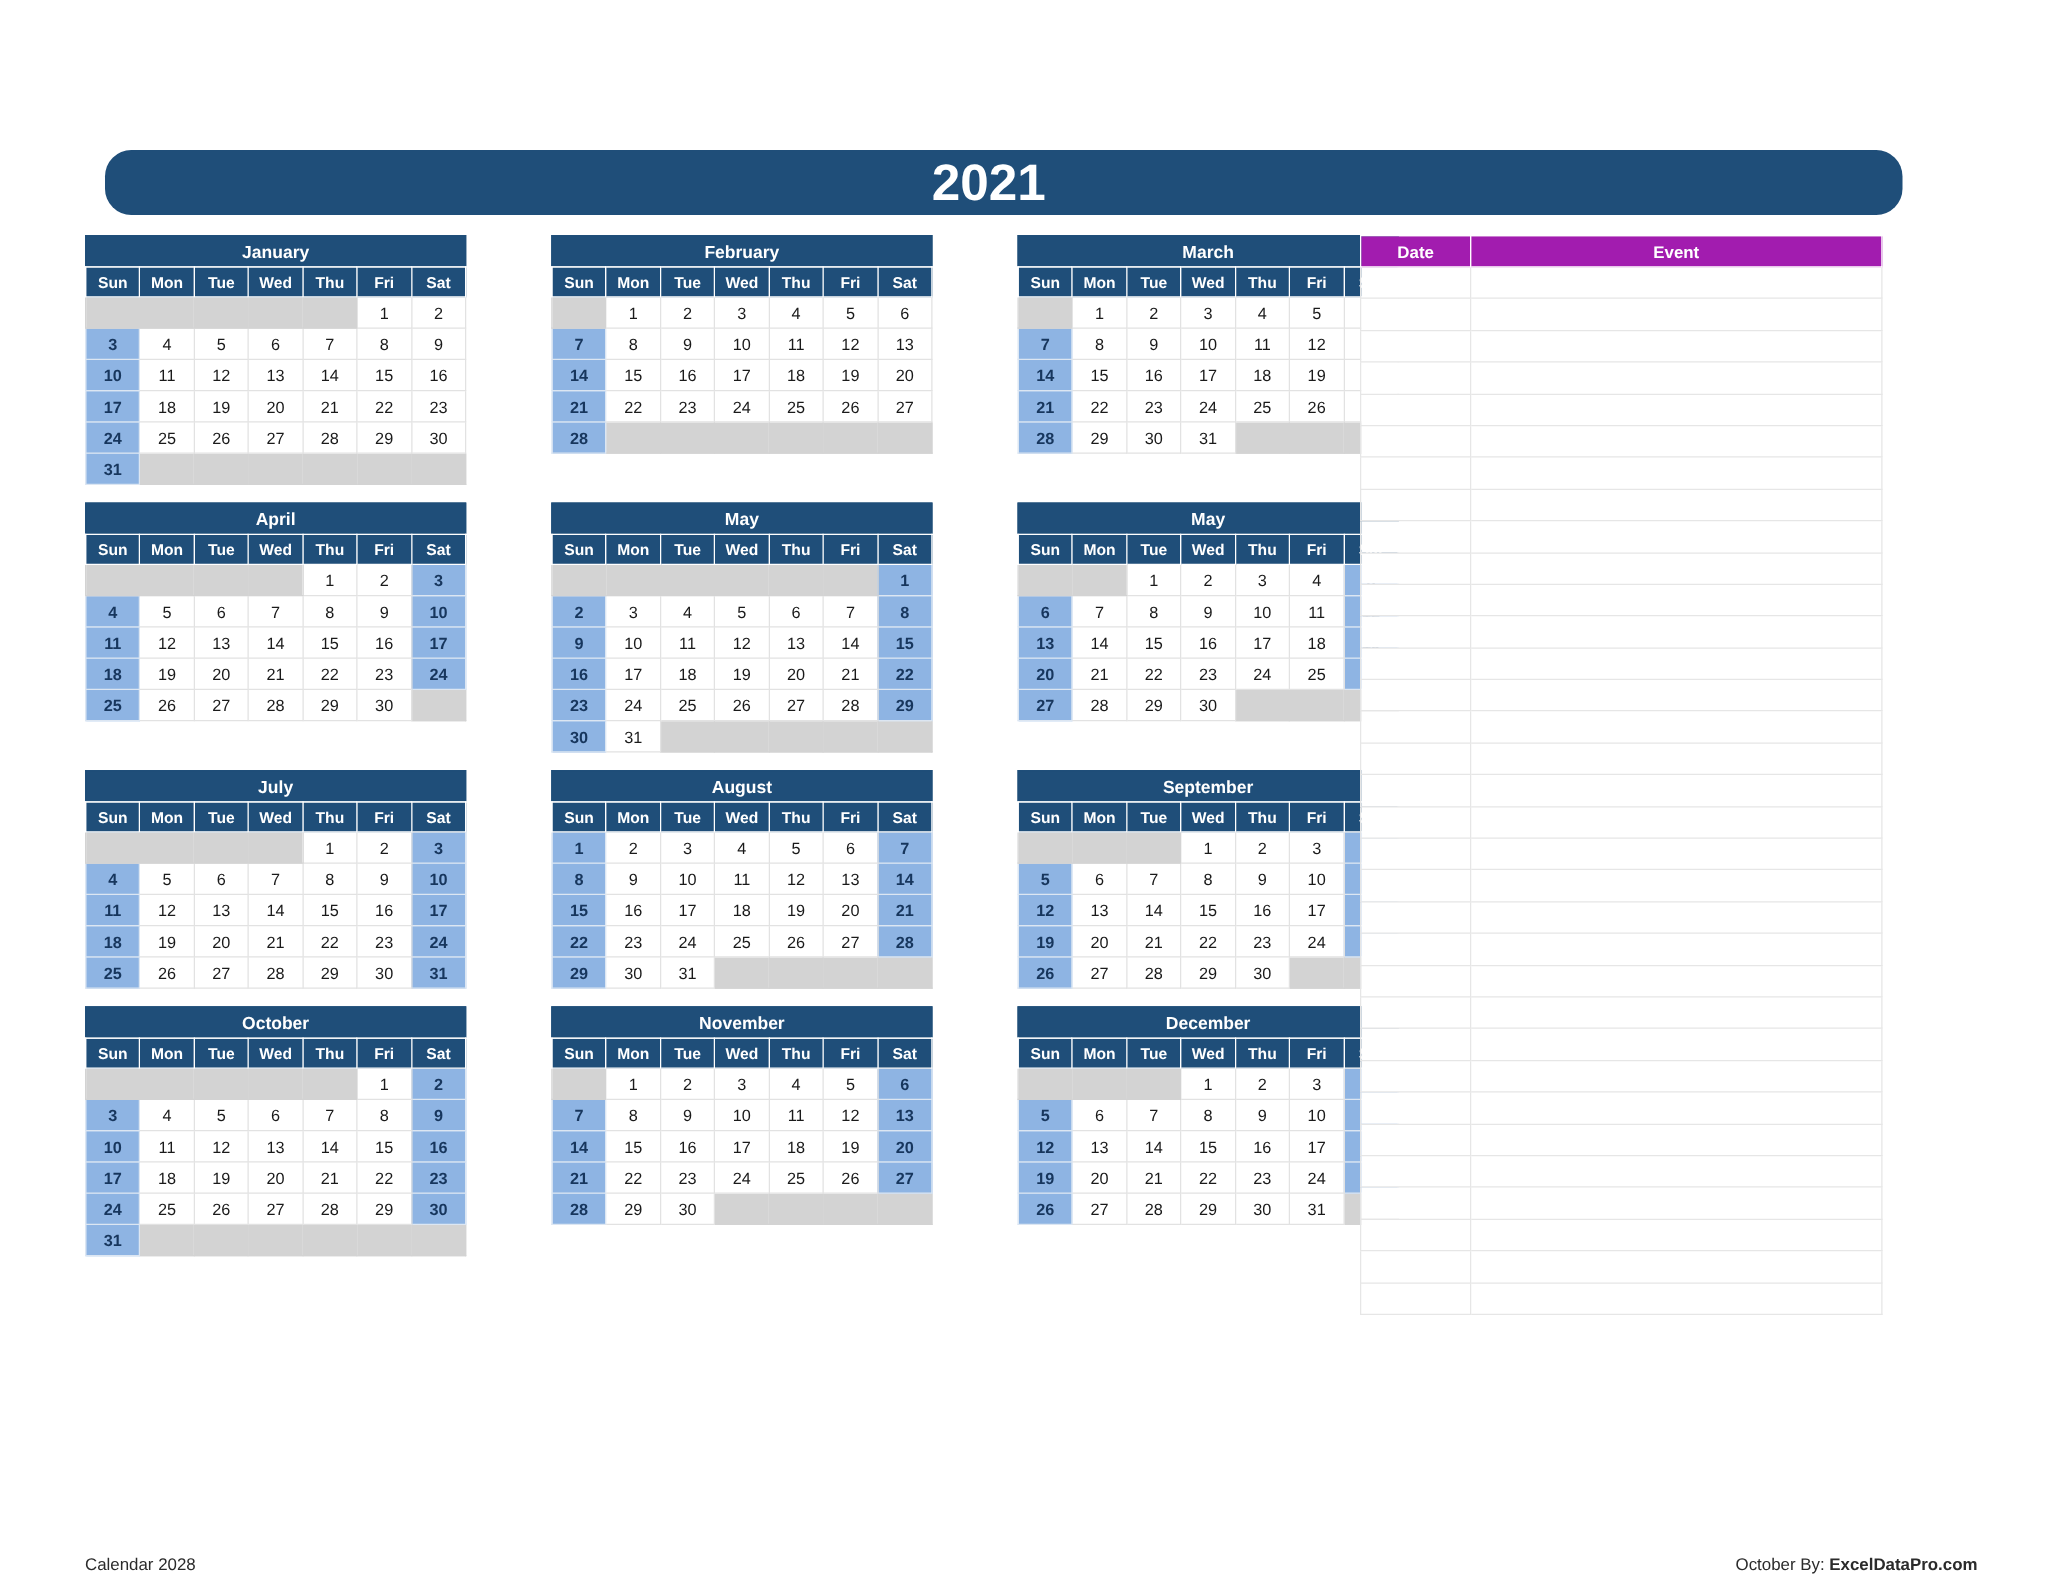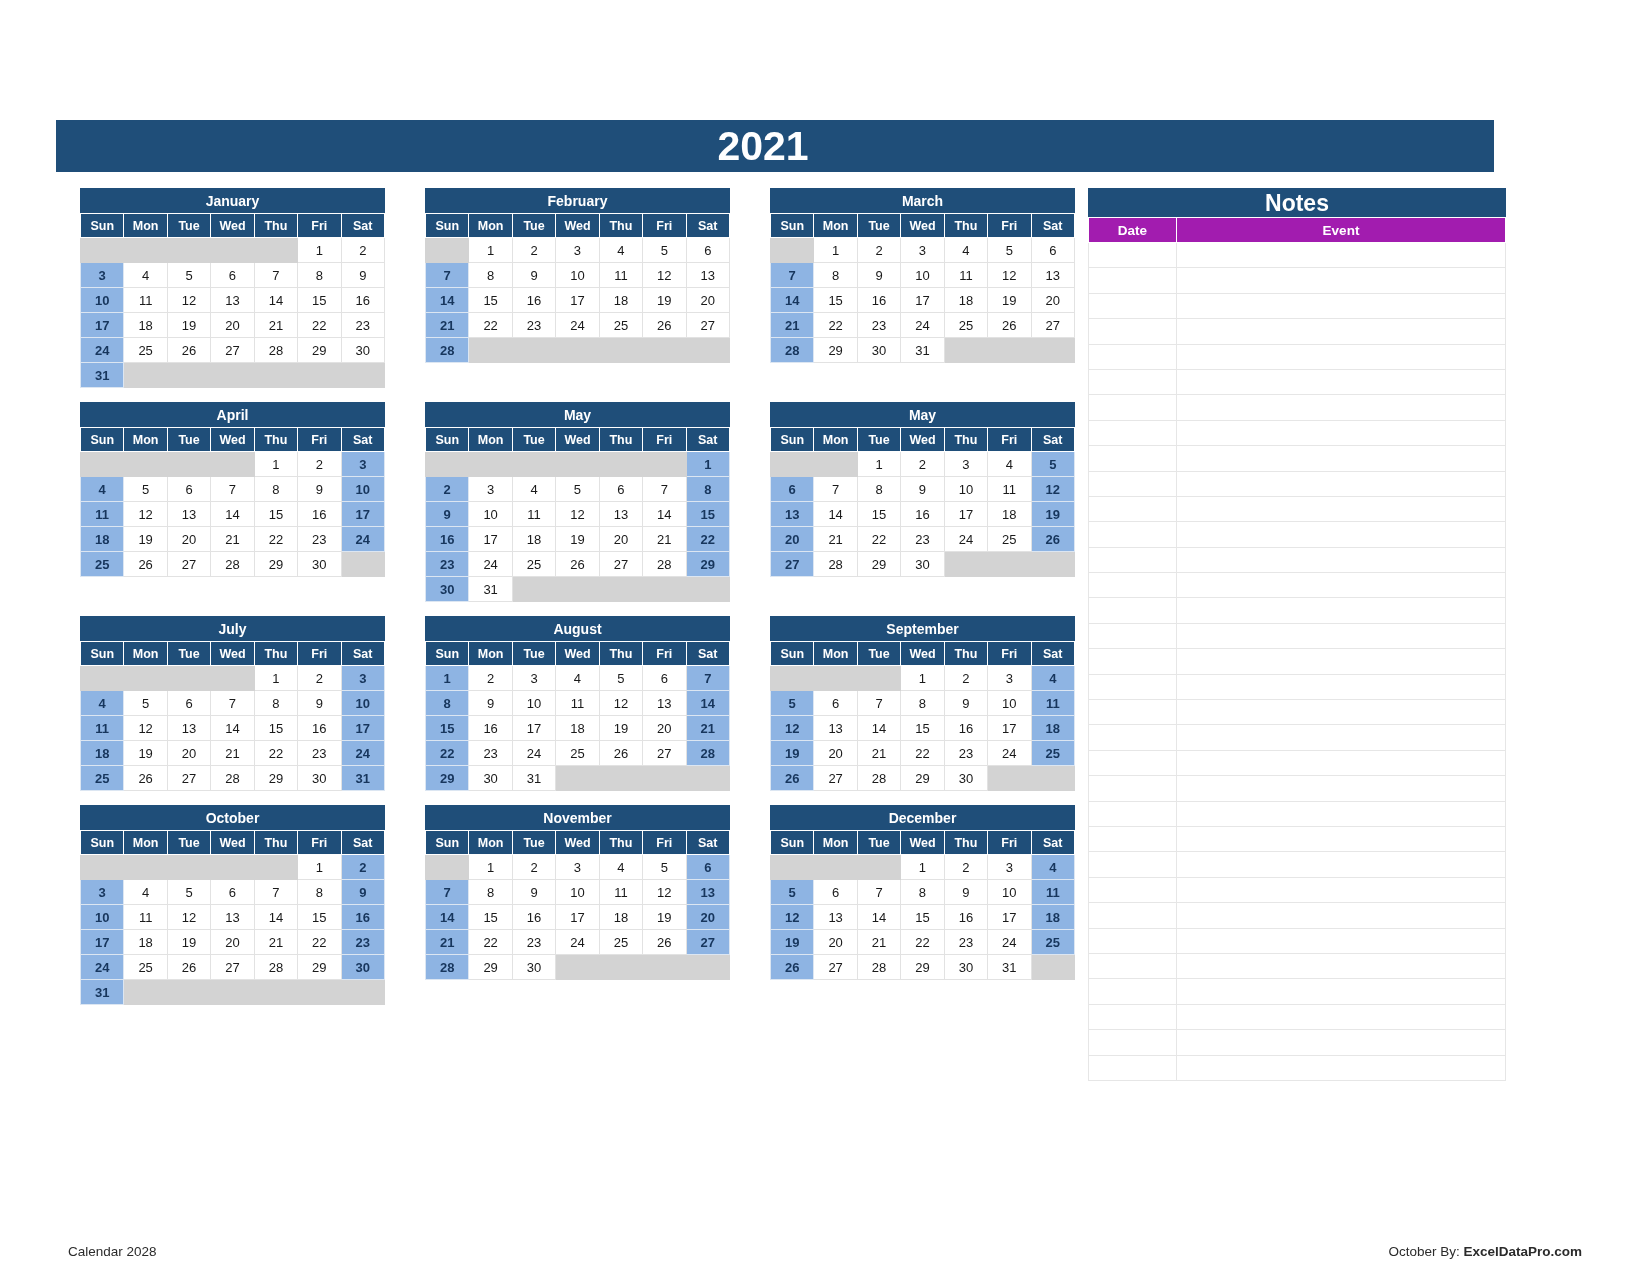--- a/index.html
+++ b/index.html
@@ -9,50 +9,50 @@
     height: 1275px;
     background: #ffffff;
     font-family: "Liberation Sans", sans-serif;
     position: relative;
     overflow: hidden;
   }
 
   
   #year-bar {
     position: absolute;
-    left: 56px;
+    left: 84px;
     top: 120px;
     width: 1438px;
     height: 52px;
     background: #1f4e79;
     display: flex;
     align-items: center;
     justify-content: center;
+    border-radius: 21px;
   }
   #year-title {
     color: #ffffff;
     font-size: 41px;
     font-weight: bold;
     letter-spacing: 0px;
     line-height: 1;
     margin-right: 24px;
   }
 
   
   #cal-area {
     position: absolute;
     left: 68px;
     top: 188px;
     width: 1005px;
   }
   .month-row {
     display: flex;
-    gap: 40px;
+    gap: 68px;
     margin-bottom: 14px;
-    margin-left: 12px;
   }
   .month {
     width: 305px;
   }
   .month-title {
     background: #1f4e79;
     color: #ffffff;
     font-size: 14px;
     font-weight: bold;
     text-align: center;
@@ -950,21 +950,20 @@
               <td>31</td>
               <td class="empty"></td>
             </tr>
           </tbody>
         </table>
       </div>
     </div>
   </div>
 
 <div id="notes-panel">
-  <div id="notes-title">Notes</div>
   <table class="notes-table">
     <thead>
       <tr>
         <th class="c-date">Date</th>
         <th>Event</th>
       </tr>
     </thead>
     <tbody id="notes-body">
         <tr>
           <td class="c-date"></td>

